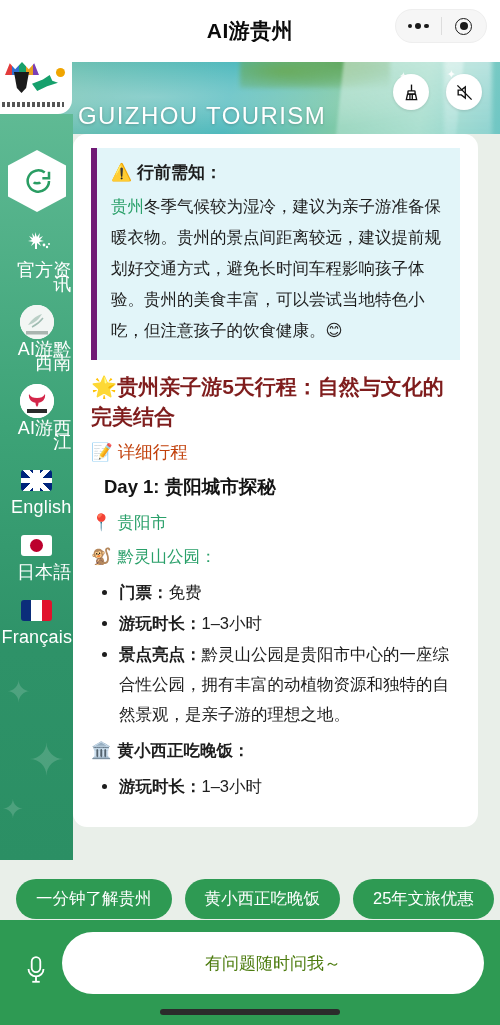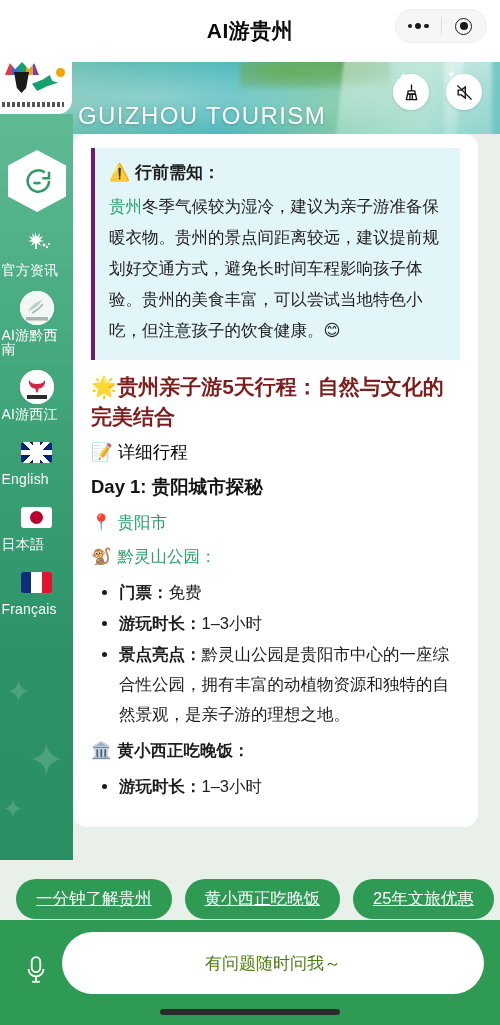--- a/index.html
+++ b/index.html
@@ -165,22 +165,22 @@
     display: flex; flex-direction: column; align-items: center;
     margin-bottom: 14px;
   }
   .sb-ico {
     width: 34px; height: 34px;
     display: flex; align-items: center; justify-content: center;
     margin-bottom: 3px;
   }
   .sb-ico.circle { border-radius: 50%; background: #ffffff; overflow: hidden; }
   .sb-lbl {
-    color: #ffffff; font-size: 14px; line-height: 14px;
-    text-align: left; width: 70px; letter-spacing: .2px;
+    color: #ffffff; font-size: 18px; line-height: 14px;
+    text-align: right; width: 70px; letter-spacing: .2px;
   }
   .flag { width: 31px; height: 21px; border-radius: 3px; overflow: hidden; position: relative; }
   .flag.uk { background: #00247d; }
   .flag.uk:before {
     content:""; position:absolute; inset:0;
     background:
       linear-gradient(45deg, transparent 43%, #fff 43% 57%, transparent 57%),
       linear-gradient(-45deg, transparent 43%, #fff 43% 57%, transparent 57%);
   }
   .flag.uk:after {
@@ -203,41 +203,41 @@
   }
   .msg-card {
     position: absolute; left: 0; top: 0;
     width: 405px;
     background: #ffffff;
     border-radius: 14px;
     padding: 14px 18px 20px 18px;
   }
   .notice {
     background: #e2f5f9;
-    border-left: 4px solid #701a75;
+    border-left: 6px solid #701a75;
     padding: 13px 16px 14px 14px;
     margin-bottom: 12px;
   }
   .notice-title {
     font-size: 17px; font-weight: bold; color: #1d1d1d;
     margin-bottom: 7px;
   }
   .notice-body {
     font-size: 16.5px; line-height: 31px; color: #1d1d1d;
   }
   .lnk { color: #2aa06a; }
   .card-h1 {
     font-size: 21px; font-weight: bold; color: #7f1d1d;
     line-height: 30px; margin: 6px 0 8px 0;
   }
   .card-h2 {
-    font-size: 17.5px; color: #000000; margin: 8px 0 10px 0; font-weight: 400;
+    font-size: 17.5px; color: #c2410c; margin: 8px 0 10px 0; font-weight: 400;
   }
   .card-h3 {
-    font-size: 18.5px; font-weight: bold; color: #141414; margin: 6px 0 10px 0;
+    font-size: 18.5px; font-weight: bold; color: #141414; margin: 6px 0 10px 13px;
   }
   .poi-line {
     font-size: 16.5px; color: #1d1d1d; margin: 8px 0 8px 0; line-height: 26px;
   }
   .poi-line .pin-emoji { margin-right: 6px; }
   .bullets { list-style: none; margin: 2px 0 6px 0; padding: 0 0 0 6px; }
   .bullets li {
     position: relative; padding-left: 22px;
     font-size: 16.5px; line-height: 30px; color: #1d1d1d;
     margin-bottom: 1px;
@@ -257,21 +257,20 @@
     z-index: 30;
   }
   .chip {
     flex: 0 0 auto;
     height: 40px; padding: 0 20px;
     border-radius: 20px;
     background: #2e9a53;
     color: #ffffff; font-size: 16.5px;
     display: flex; align-items: center; justify-content: center;
     white-space: nowrap;
-    text-decoration: underline;
   }
 
   
   .bottom-bar {
     position: absolute; left: 0; bottom: 0;
     width: 500px; height: 105px;
     background: #2e9a53;
     z-index: 35;
   }
   .mic {

